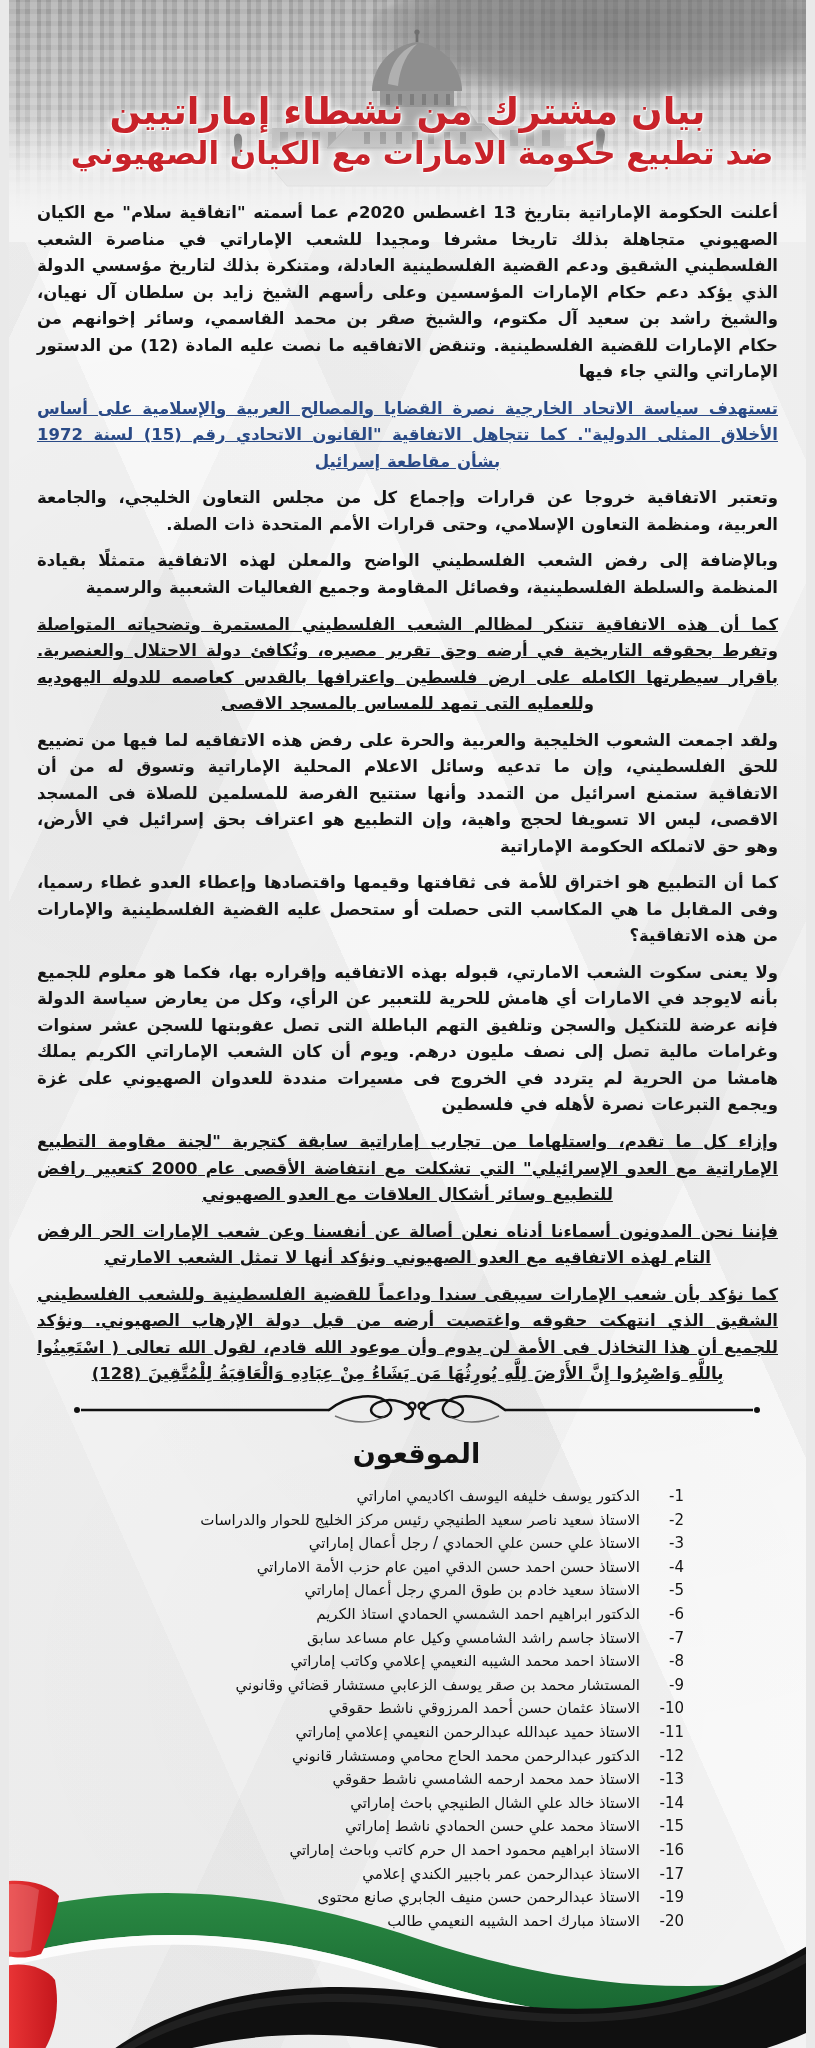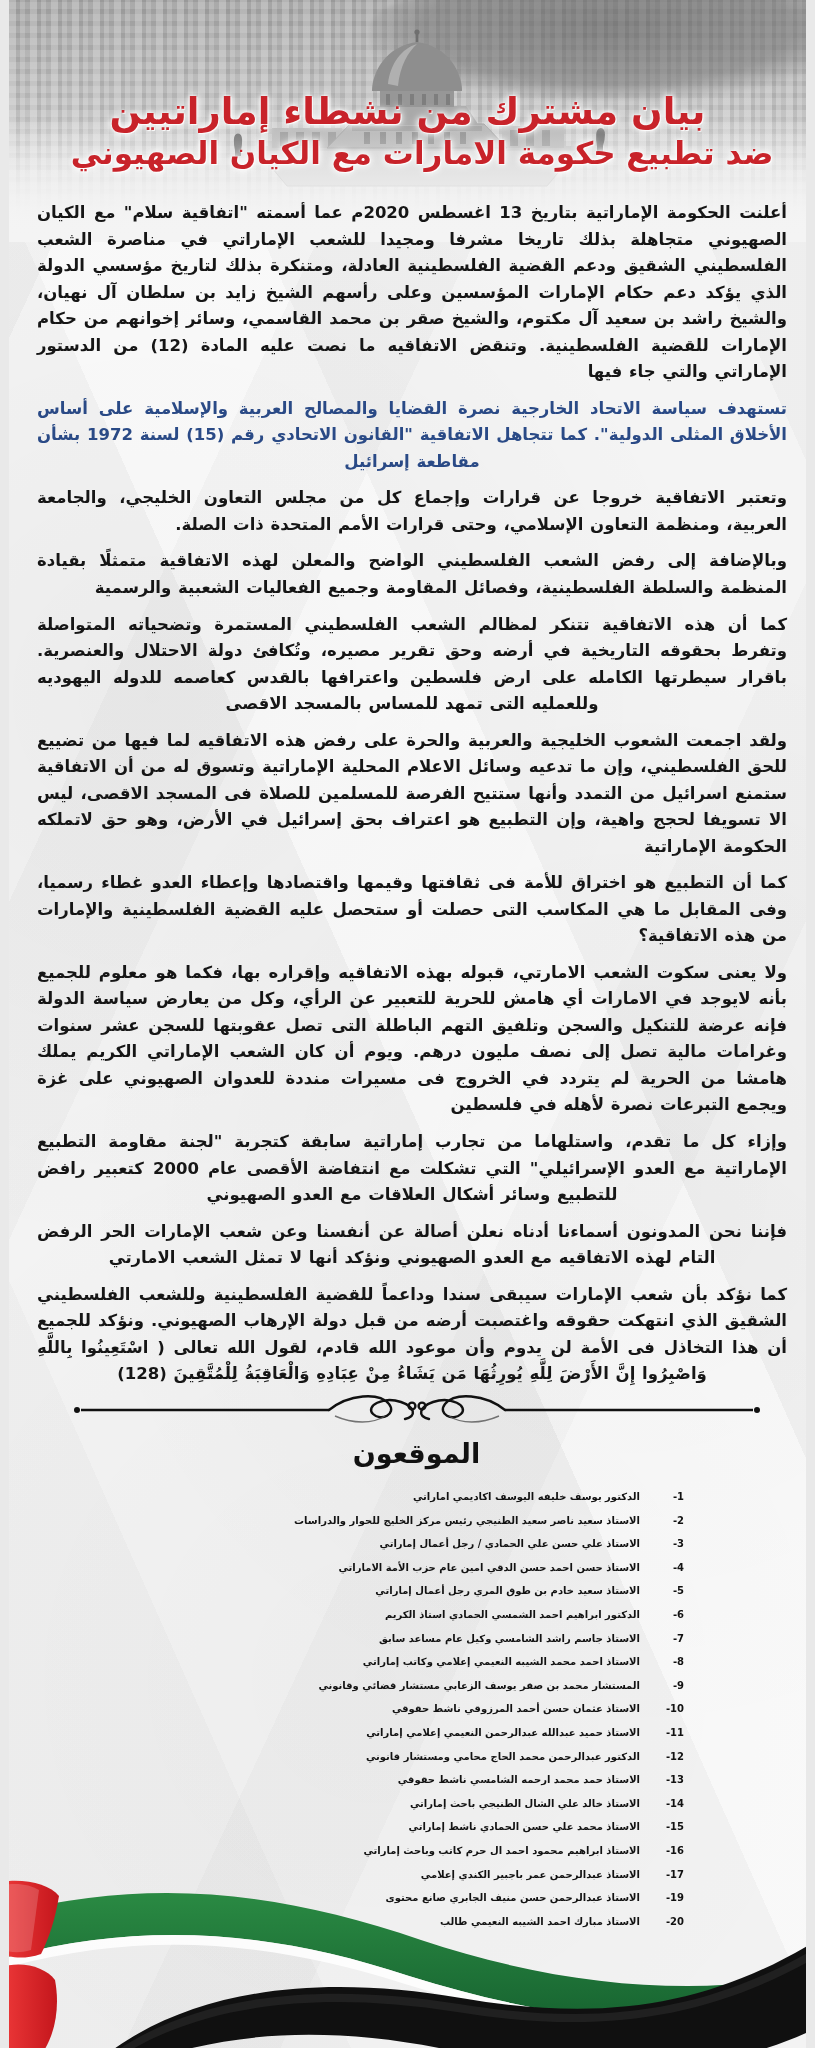--- a/index.html
+++ b/index.html
@@ -43,39 +43,39 @@
     font-size:37px;font-weight:700;color:#c8232a;line-height:1.2;letter-spacing:-1px;
     text-shadow:0 0 10px #fff,0 0 6px #fff,0 0 2px #fff,1px 1px 0 rgba(255,255,255,.8);
   }
   .title-line2{
     font-size:31px;font-weight:700;color:#c8232a;line-height:1.25;letter-spacing:-1px;
     text-shadow:0 0 10px #fff,0 0 6px #fff,0 0 2px #fff,1px 1px 0 rgba(255,255,255,.8);
     padding-left:29px;
   }
   
   .statement{
-    position:absolute;top:200px;left:28px;right:19px;height:1188px;
+    position:absolute;top:200px;left:28px;right:28px;height:1188px;
     display:flex;flex-direction:column;justify-content:space-between;
     direction:rtl;color:#161616;
   }
   .para{
     margin:0;font-size:16.5px;font-weight:700;line-height:26.5px;
     text-align:justify;text-align-last:right;word-spacing:1px;
   }
   .para.blue{color:#2a4a86;}
-  .para.center-last{text-align-last:center;}
+  .para.center-last{text-align-last:center;text-decoration:underline;}
   
   .lower{position:absolute;top:1392px;left:0;width:815px;direction:rtl;}
   .divider{display:block;margin:0 auto;}
   .sig-heading{
     margin:10px 0 16px;text-align:center;font-size:27px;font-weight:700;color:#111;
   }
   .sig-list{padding:0 140px 0 20px;}
   .sig-row{
-    direction:rtl;font-weight:700;font-size:10px;line-height:23.6px;color:#121212;
+    direction:rtl;font-weight:400;font-size:15px;line-height:23.6px;color:#121212;
     text-align:right;white-space:nowrap;
   }
   .sig-num{display:inline-block;width:32px;text-align:right;}
   .sig-name{margin-right:12px;}
   
   .flag-svg{position:absolute;left:0;bottom:0;z-index:6;}
 </style>
 </head>
 <body>
 

